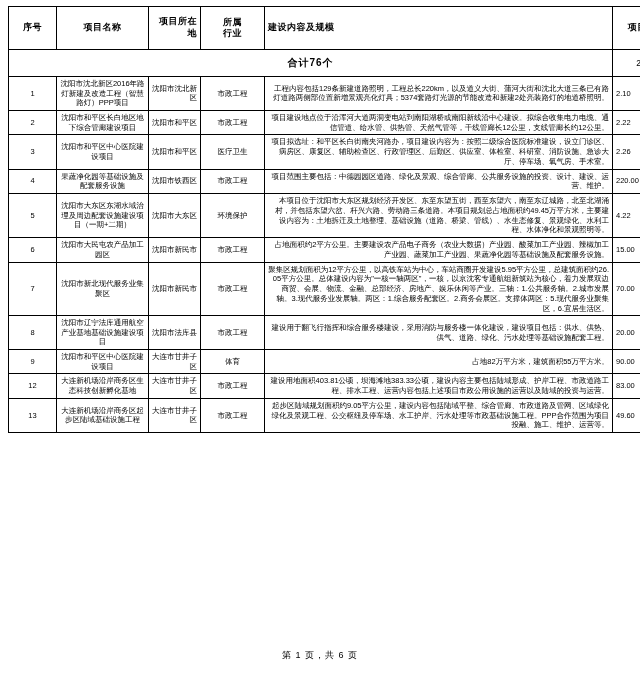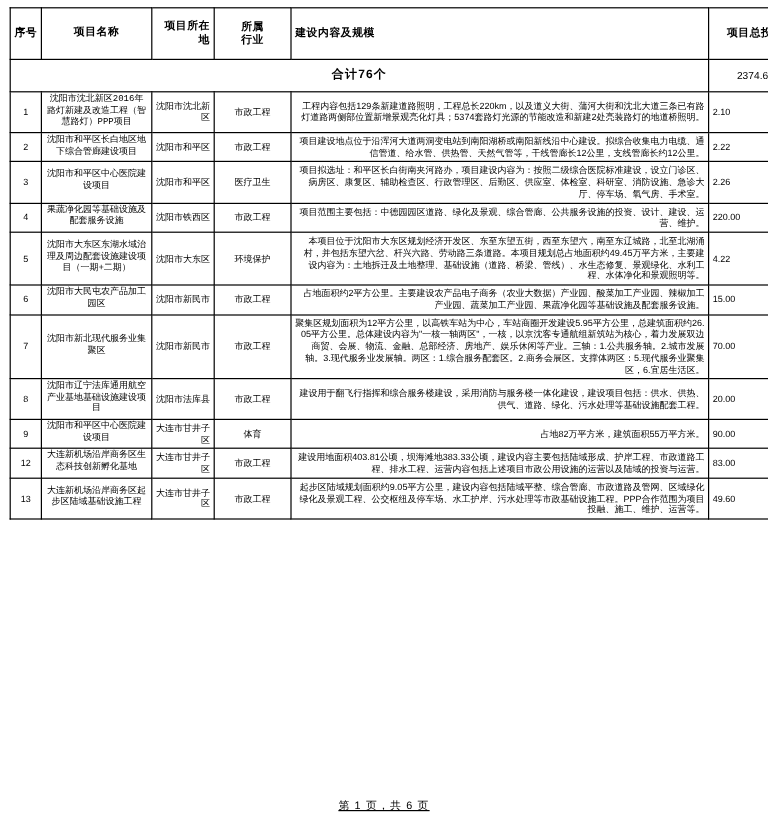--- a/index.html
+++ b/index.html
@@ -35,22 +35,22 @@
     word-break: break-all;
     overflow: hidden;
   }
   thead th {
     font-weight: bold;
     text-align: center;
     font-size: 9px;
     height: 38px;
     letter-spacing: 0.5px;
   }
-  .c-idx   { width: 26px;  text-align: center; }
-  .c-name  { width: 92px;  text-align: center; font-family: Liberation Mono, monospace; }
+  .c-idx   { width: 48px;  text-align: center; }
+  .c-name  { width: 92px;  text-align: center; }
   .c-loc   { width: 52px;  text-align: right; }
   .c-ind   { width: 64px;  text-align: center; }
   .c-desc  { width: 348px; text-align: left; }
   .c-amt   { width: 78px;  text-align: center; }
 
   .hdr-ind-inner { line-height: 1.25; }
 
   tr.total-row td {
     text-align: center;
     font-weight: bold;
@@ -67,25 +67,24 @@
     text-align: right;
     line-height: 1.3;
   }
   td.amt {
     text-align: left;
   }
   .footer {
     position: absolute;
     left: 0;
     right: 0;
-    bottom: 6px;
+    bottom: 22px;
     text-align: center;
     font-size: 9px;
     letter-spacing: 1px;
-    text-decoration: underline;
   }
 </style>
 </head>
 <body>
 
 <div class="page">
 
   <table class="doc">
     <colgroup>
       <col class="c-idx">

